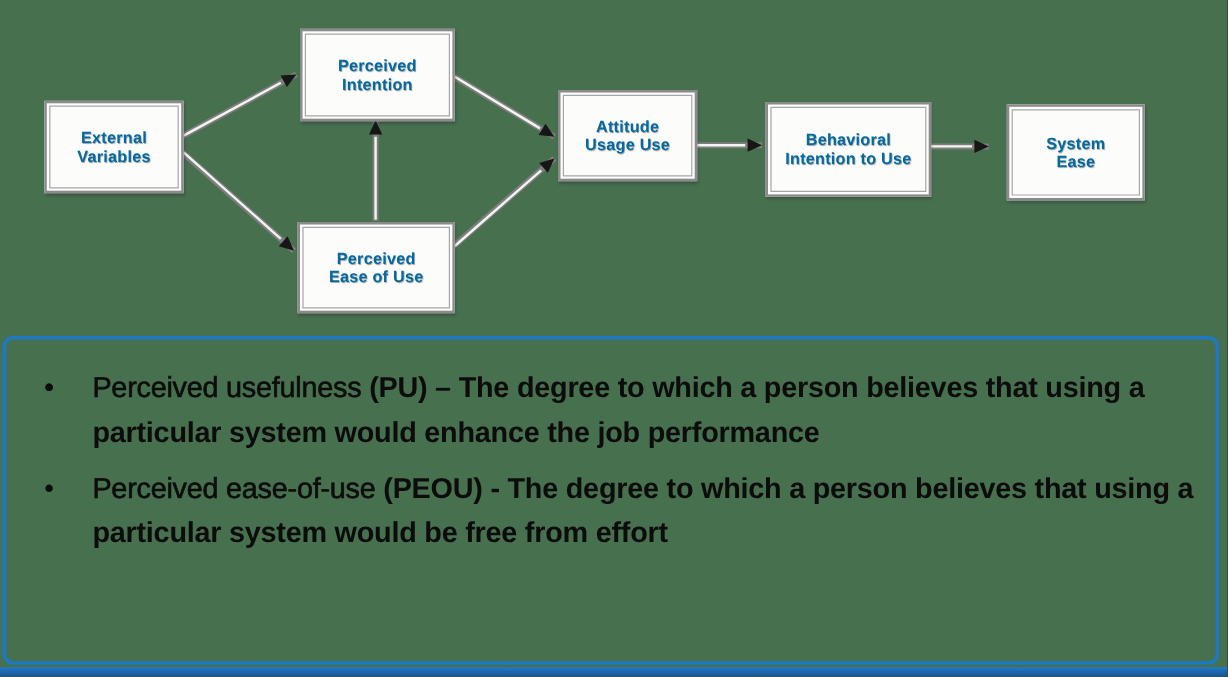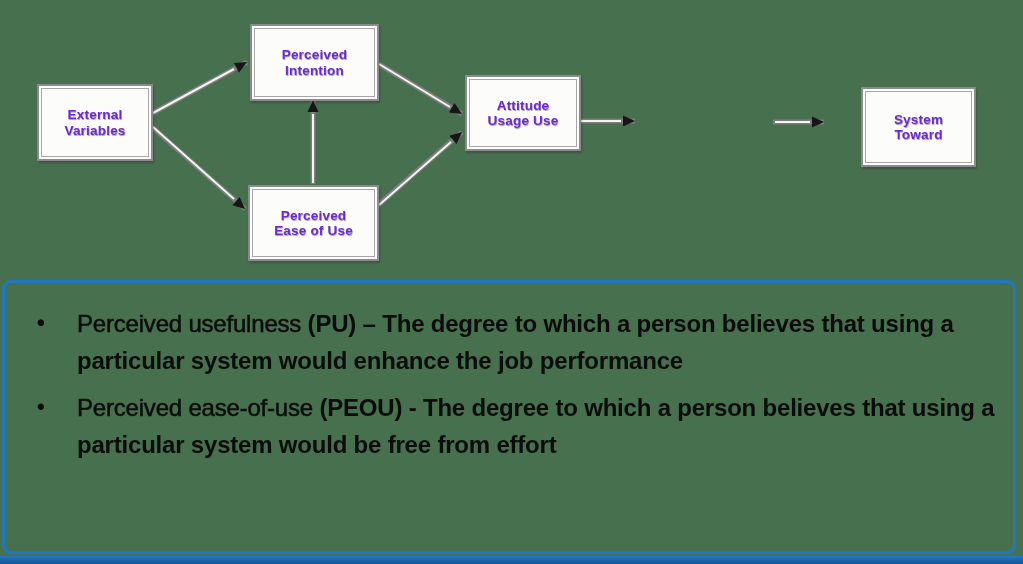--- a/index.html
+++ b/index.html
@@ -12,31 +12,31 @@
   }
 
   
   .node{
     position:absolute;
     background:#fcfcfb;
     border:2px solid #8b8b8b;
     box-shadow: inset 0 0 0 2px #fdfdfd, inset 0 0 0 3px #a6a6a6, 1px 2px 2px rgba(40,40,40,.35);
     display:flex;flex-direction:column;justify-content:center;align-items:center;
     text-align:center;
-    color:#6d28d9;
+    color:#0369a1;
     font-size:13.5px;font-weight:bold;line-height:15.5px;
     letter-spacing:.2px;
     text-shadow:.6px .6px .7px rgba(90,90,90,.55);
   }
   .n-ev {left:37px;  top:84px;  width:112px; height:73px;}
   .n-pu {left:250px; top:24px;  width:125px; height:73px;}
   .n-peou{left:248px;top:185px; width:127px; height:72px;}
   .n-atu{left:465px; top:75px;  width:112px; height:72px;}
   .n-biu{left:638px; top:85px;  width:134px; height:75px;}
-  .n-su {left:861px; top:87px;  width:111px; height:76px;}
+  .n-su {left:839px; top:87px;  width:111px; height:76px;}
 
   .arrows{position:absolute;left:0;top:0;width:1023px;height:280px;}
   .shaft-outer{stroke:#7e7e7e;stroke-width:5;fill:none;}
   .shaft-inner{stroke:#f4f4f2;stroke-width:2;fill:none;}
 
   
   .notes-box{
     position:absolute;
     left:2px;top:280px;
     width:1014px;height:274px;
@@ -120,23 +120,27 @@
     <span>Intention</span>
   </div>
   <div class="node n-peou">
     <span>Perceived</span>
     <span>Ease of Use</span>
   </div>
   <div class="node n-atu">
     <span>Attitude</span>
     <span>Usage Use</span>
   </div>
+  <div class="node n-biu">
+    <span>Behavioral</span>
+    <span>Intention to Use</span>
+  </div>
   <div class="node n-su">
     <span>System</span>
-    <span>Toward</span>
+    <span>Ease</span>
   </div>
 
   <div class="notes-box">
     <ul class="notes-list">
       <li>
         <span class="bullet">•</span><span class="lead"></span>
       </li>
       <li>
         <span class="bullet">•</span><span class="lead">Perceived usefulness</span><span> (PU) – The degree to which a person believes that using a particular system would enhance the job performance</span>
       </li>

